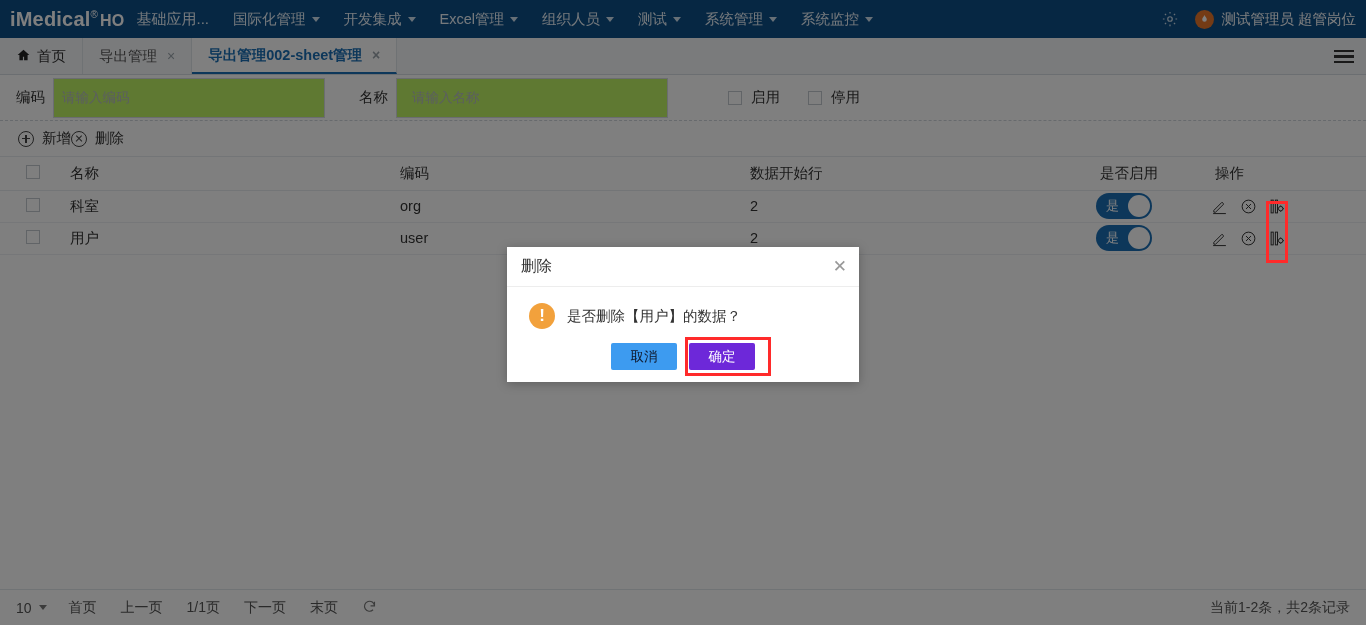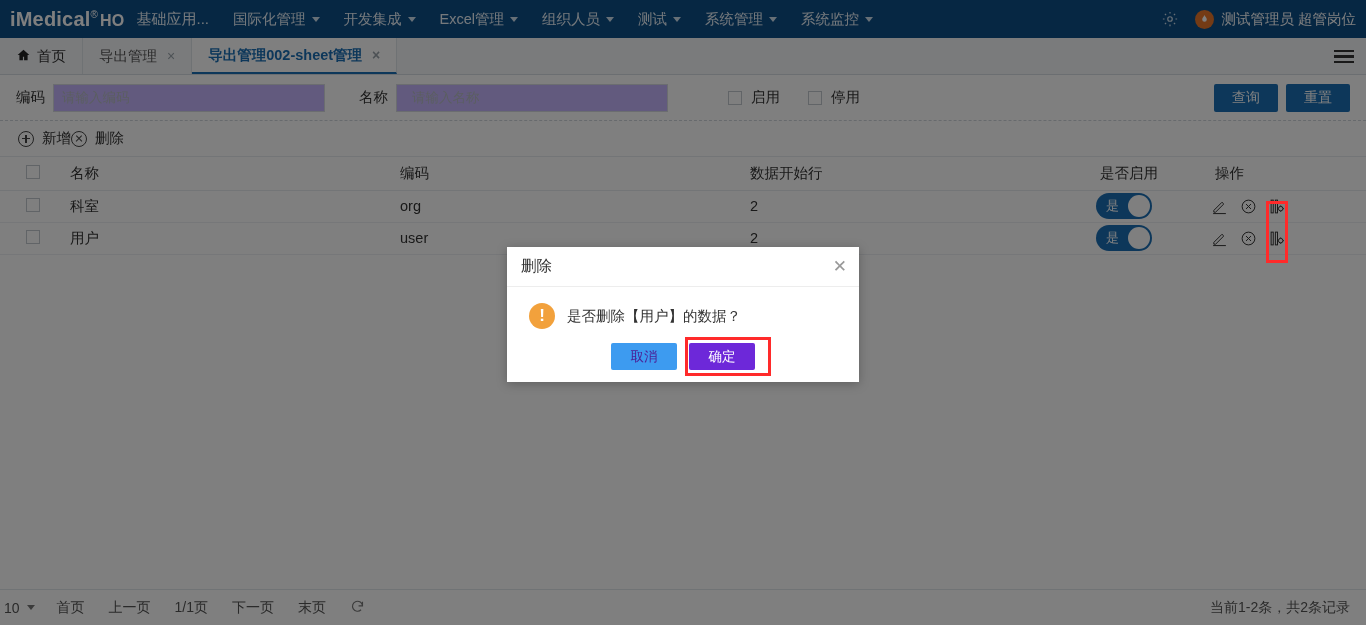--- a/index.html
+++ b/index.html
@@ -58,21 +58,21 @@
   .hamburger i { display: block; width: 20px; height: 2.5px; background: #333; }
 
   
   .searchbar {
     height: 46px; display: flex; align-items: center;
     padding: 0 16px; border-bottom: 1px dashed #cfd5db; background:#fff;
     position: relative;
   }
   .field-label { font-size: 14.5px; color: #333; margin-right: 8px; white-space: nowrap; }
   .inp {
-    height: 28px; border: 1px solid #d6dbe0; background: #c4b5fd;
+    height: 40px; border: 1px solid #d6dbe0; background: #bef264;
     font-size: 13.5px; color: #555; padding: 0 8px; outline: none;
     font-family: "Liberation Sans","DejaVu Sans",sans-serif;
   }
   .inp::placeholder { color: #b6bcc2; }
   #code-input { width: 272px; }
   #name-input { width: 272px; margin-left: 0; padding-left: 15px; }
   .gap-lg { width: 34px; }
   .chk-wrap { display: flex; align-items: center; gap: 9px; font-size: 14.5px; color: #333; cursor: pointer; }
   .chk { width: 14px; height: 14px; border: 1px solid #c3c9ce; background: #fff; display:inline-block; }
   .btns { position: absolute; right: 16px; display: flex; gap: 8px; }
@@ -118,21 +118,21 @@
   }
   .switch span { color: #fff; font-size: 13px; margin-left: 10px; }
   .switch i { position: absolute; right: 2px; top: 2px; width: 22px; height: 22px; border-radius: 50%; background: #fff; }
   .ops { display: flex; align-items: center; gap: 12px; }
   .op-ic { cursor: pointer; display: inline-flex; }
 
   
   .footer {
     position: absolute; left: 0; right: 0; bottom: 0; height: 36px;
     border-top: 1px solid #e1e6ea; background: #fff;
-    display: flex; align-items: center; padding: 0 4px;
+    display: flex; align-items: center; padding: 0 16px;
   }
   .pgsize { display: flex; align-items: center; gap: 7px; font-size: 14px; color: #555; margin-right: 22px; cursor: pointer; }
   .pglinks { display: flex; align-items: center; gap: 24px; font-size: 14px; color: #555; }
   .pglinks span { cursor: pointer; }
   .total { position: absolute; right: 16px; font-size: 14px; color: #555; }
 
   
   #overlay { position: absolute; inset: 0; background: rgba(0,0,0,0.5); }
 
   
@@ -148,21 +148,21 @@
   .modal-close { position: absolute; right: 12px; color: #999; font-size: 17px; cursor: pointer; line-height: 1; }
   .modal-body { display: flex; align-items: center; gap: 12px; padding: 16px 14px 8px 22px; }
   .warn {
     width: 26px; height: 26px; border-radius: 50%; background: #f2a13c;
     color: #fff; font-size: 17px; font-weight: bold;
     display: flex; align-items: center; justify-content: center; flex: none;
   }
   .modal-msg { font-size: 14.5px; color: #333; }
   .modal-foot { display: flex; justify-content: center; gap: 12px; margin-top: 6px; position: relative; }
   .btn-cancel {
-    background: #3d9bf0; color: #4c1d95; border: none; width: 66px; height: 27px;
+    background: #3d9bf0; color: #0f172a; border: none; width: 66px; height: 27px;
     font-size: 13.5px; cursor: pointer; border-radius: 2px;
     font-family: "Liberation Sans","DejaVu Sans",sans-serif;
   }
   .btn-ok {
     background: #6d28d9; color: #fff; border: none; width: 66px; height: 27px;
     font-size: 13.5px; cursor: pointer; border-radius: 2px;
     font-family: "Liberation Sans","DejaVu Sans",sans-serif;
   }
 
   
@@ -263,24 +263,20 @@
       <span style="width:60px"></span>
       <label class="chk-wrap">
         <span class="chk"></span>
         <span>启用</span>
       </label>
       <span style="width:28px"></span>
       <label class="chk-wrap">
         <span class="chk"></span>
         <span>停用</span>
       </label>
-      <div class="btns">
-        <button class="btn-primary">查询</button>
-        <button class="btn-primary">重置</button>
-      </div>
     </div>
 
     <div class="toolbar">
       <div class="tbtn">
         <span class="ic plus"></span>
         <span>新增</span>
       </div>
       <div class="tbtn">
         <span class="ic cross"></span>
         <span>删除</span>

